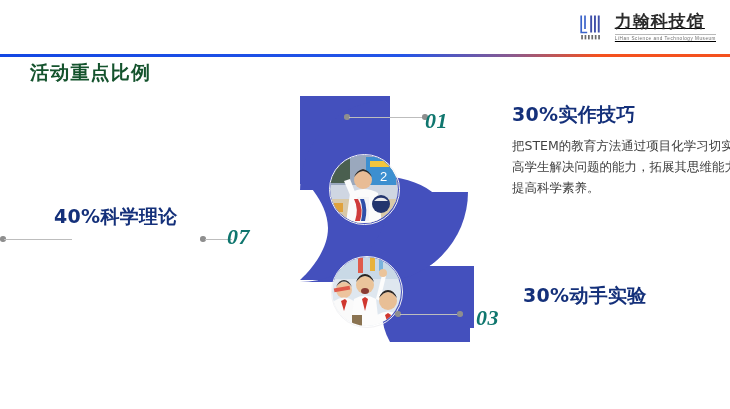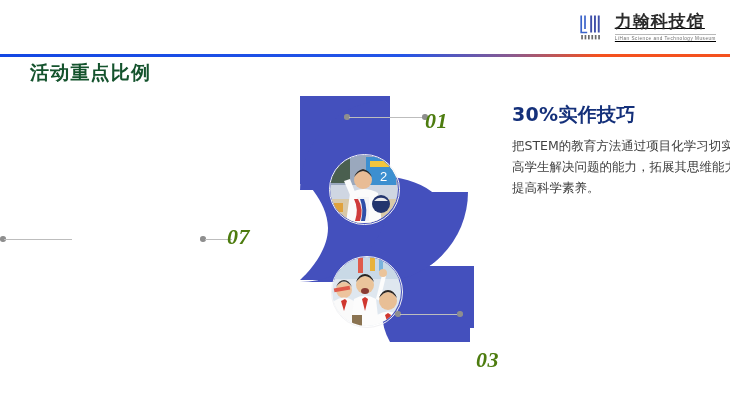--- a/index.html
+++ b/index.html
@@ -63,25 +63,25 @@
   }
   #conn-01 { left:344px; top:112px; width:84px; }
   #conn-02 { left:0px;   top:234px; width:232px; }
   #conn-03 { left:395px; top:309px; width:68px; }
 
   
   .num {
     position:absolute;
     font-family:"Liberation Serif","DejaVu Serif",serif;
     font-style:italic; font-weight:bold;
-    font-size:22px; color:#4d7c0f; letter-spacing:0.5px;
+    font-size:22px; color:#0f766e; letter-spacing:0.5px;
   }
   #num-01 { left:425px; top:108px; }
   #num-02 { left:227px; top:224px; }
-  #num-03 { left:476px; top:305px;margin-top:42px; }
+  #num-03 { left:476px; top:305px; }
 
   
   .block { position:absolute; }
   .block h2 {
     font-size:19px; font-weight:bold; color:#14307a;
     letter-spacing:0.3px; margin-bottom:7px;
     font-family:"DejaVu Sans","Liberation Sans",sans-serif;
     white-space:nowrap;
   }
   .block p {
@@ -241,16 +241,18 @@
 <div class="num" id="num-01">01</div>
 <div class="num" id="num-02">07</div>
 <div class="num" id="num-03">03</div>
 
 <div class="block" id="block-01">
   <h2>30%实作技巧</h2>
   <p>把STEM的教育方法通过项目化学习切实提高学生解决问题的能力，拓展其思维能力，提高科学素养。</p>
 </div>
 
 <div class="block" id="block-02">
+  <h2>40%科学理论</h2>
 </div>
 
 <div class="block" id="block-03">
+  <h2>30%动手实验</h2>
 </div>
 
 </body></html>

